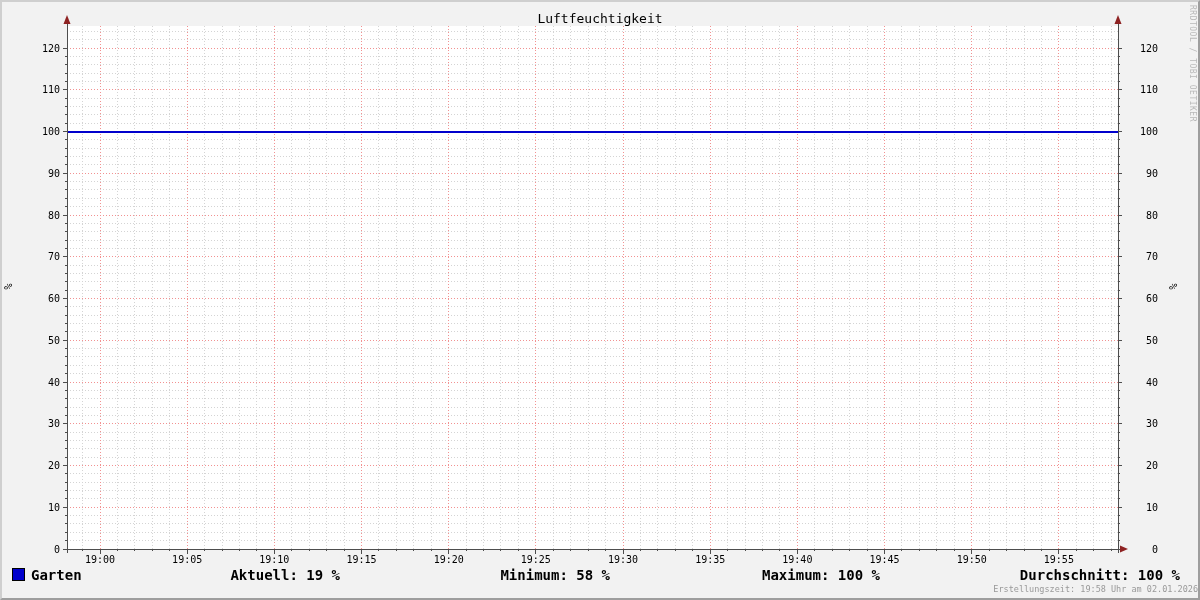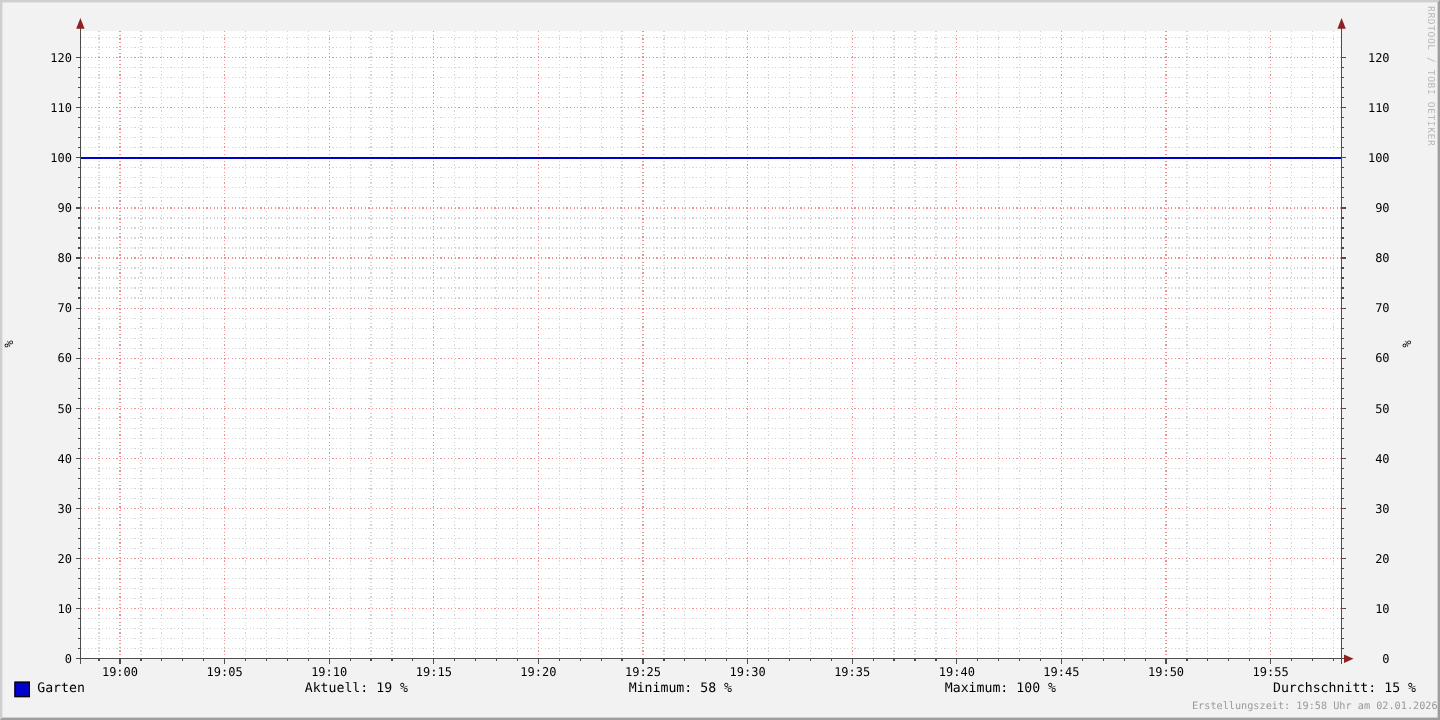--- a/index.html
+++ b/index.html
@@ -53,22 +53,23 @@
     transform-origin: center center;
   }
   .ylabel-left  { left: 3px;    top: 279px; }
   .ylabel-right { left: 1168px; top: 279px; }
   .legend-row {
     position: absolute;
     top: 565px;
     left: 0;
     width: 1196px;
     height: 15px;
-    font-size: 11px;
+    font-size: 14px;
     color: #000000;
+    font-weight: bold;
   }
   .swatch {
     position: absolute;
     left: 10px;
     top: 1px;
     width: 11px;
     height: 11px;
     background: #0000cc;
     border: 1px solid #000000;
   }
@@ -87,20 +88,21 @@
     font-size: 8.5px;
     color: #999999;
     white-space: pre;
   }
 </style>
 </head>
 <body>
 
 <div class="window">
 
+  <div class="chart-title">Luftfeuchtigkeit</div>
 
   <div class="watermark">RRDTOOL / TOBI OETIKER</div>
 
   <svg class="chart-svg" width="1196" height="596" viewBox="0 0 1196 596" xmlns="http://www.w3.org/2000/svg">
     <g id="plot-bg">
         <rect x="65" y="24" width="1051" height="523" fill="#ffffff"></rect>
       </g>
     <g id="grid-minor">
         <line x1="65" y1="538.65" x2="1116" y2="538.65" stroke="#d4d4d4" stroke-width="1" stroke-dasharray="1,2" shape-rendering="crispEdges"></line>
         <line x1="65" y1="530.3" x2="1116" y2="530.3" stroke="#d4d4d4" stroke-width="1" stroke-dasharray="1,2" shape-rendering="crispEdges"></line>
@@ -466,18 +468,18 @@
 
   <div class="ylabel-left">%</div>
   <div class="ylabel-right">%</div>
 
   <div class="legend-row">
     <span class="swatch" style="background: rgb(0, 0, 204);"></span>
     <span class="series-name">Garten</span>
     <span class="stat stat-aktuell">Aktuell: 19 %</span>
     <span class="stat stat-minimum">Minimum: 58 %</span>
     <span class="stat stat-maximum">Maximum: 100 %</span>
-    <span class="stat stat-durchschnitt">Durchschnitt: 15 %</span>
+    <span class="stat stat-durchschnitt">Durchschnitt: 100 %</span>
   </div>
 
   <div class="footer-note">Erstellungszeit: 19:58 Uhr am 02.01.2026</div>
 
 </div>
 
 </body></html>

